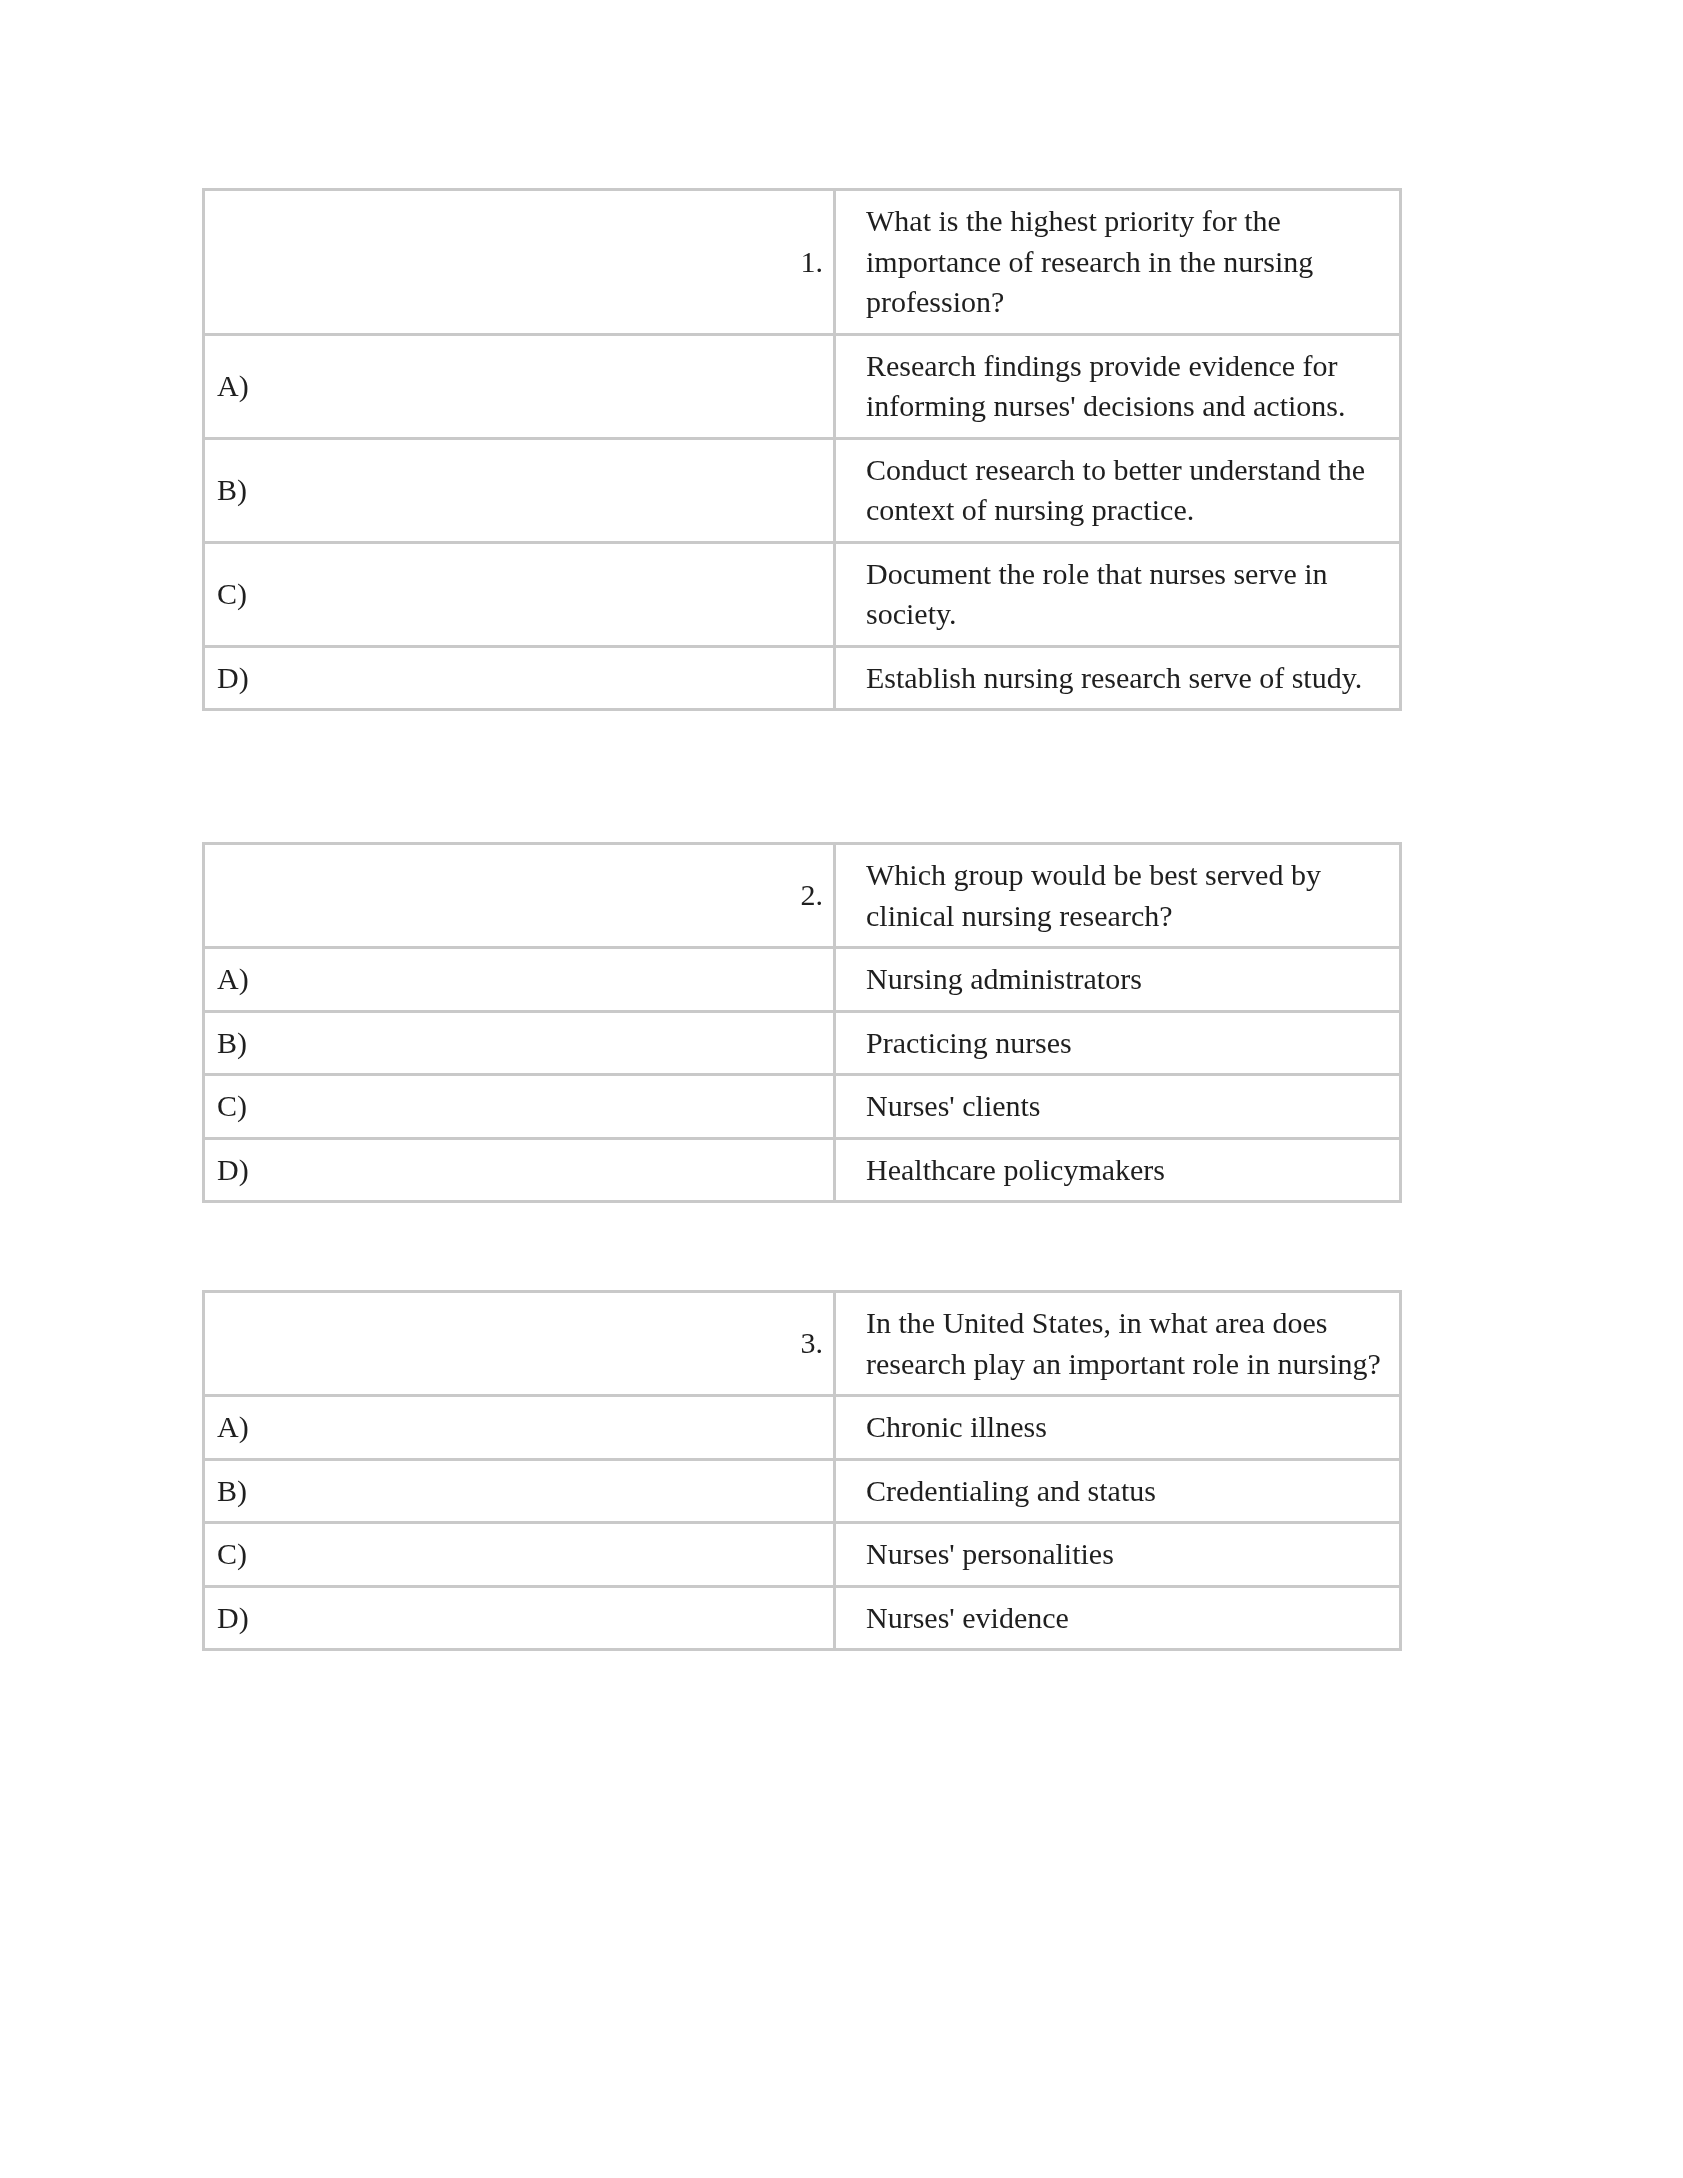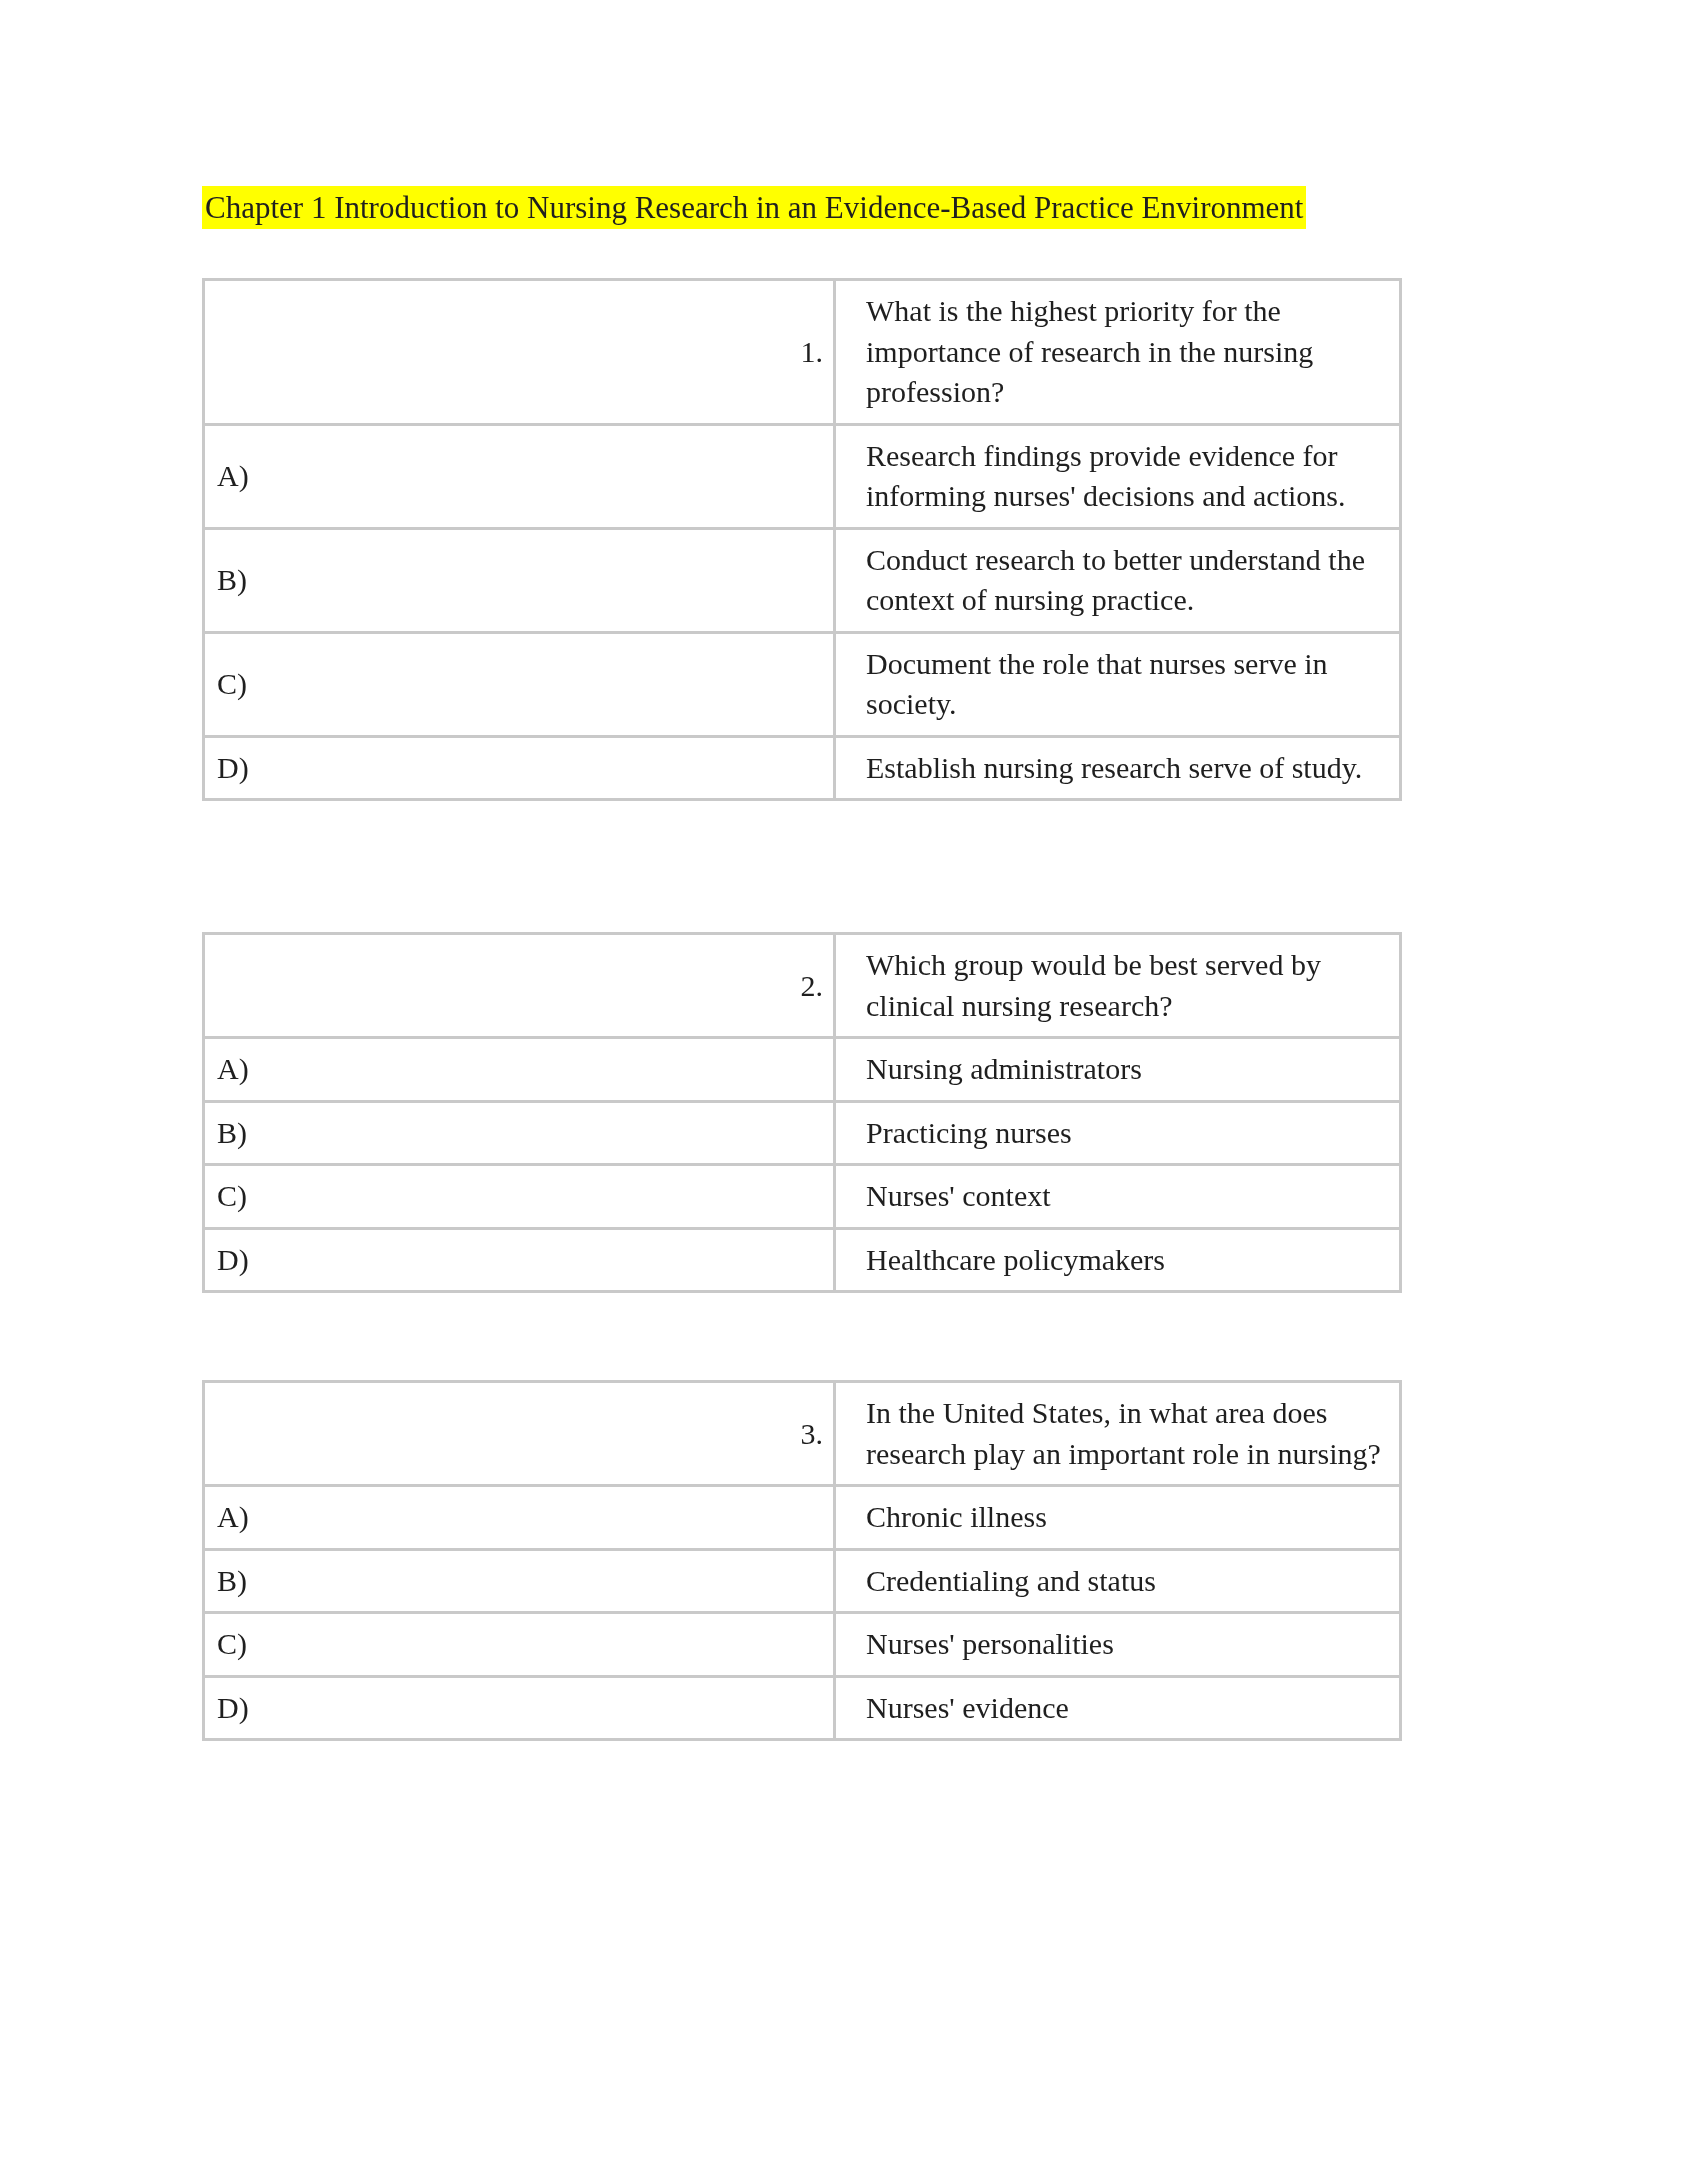--- a/index.html
+++ b/index.html
@@ -72,21 +72,20 @@
   .t3 { margin-top: 87px; }
 </style>
 </head>
 <body>
 
 <div class="doc">
 
   <h1 class="title">
   </h1>
 
-  <p class="chapter"><mark>Chapter 1 Introduction to Nursing Research in an Evidence-Based Practice Environment</mark></p>
 
   <table class="qtable t1">
     <tbody>
         <tr>
       <td class="col-left num">1.</td>
       <td class="qcell">What is the highest priority for the importance of research in the nursing profession?</td>
     </tr>
     <tr>
       <td class="col-left label">A)</td>
       <td class="acell">Research findings provide evidence for informing nurses' decisions and actions.</td>
@@ -115,21 +114,21 @@
     <tr>
       <td class="col-left label">A)</td>
       <td class="acell">Nursing administrators</td>
     </tr>
     <tr>
       <td class="col-left label">B)</td>
       <td class="acell">Practicing nurses</td>
     </tr>
     <tr>
       <td class="col-left label">C)</td>
-      <td class="acell">Nurses' context</td>
+      <td class="acell">Nurses' clients</td>
     </tr>
     <tr>
       <td class="col-left label">D)</td>
       <td class="acell">Healthcare policymakers</td>
     </tr>
   </tbody>
     </table>
 
   <table class="qtable t3">
     <tbody>

